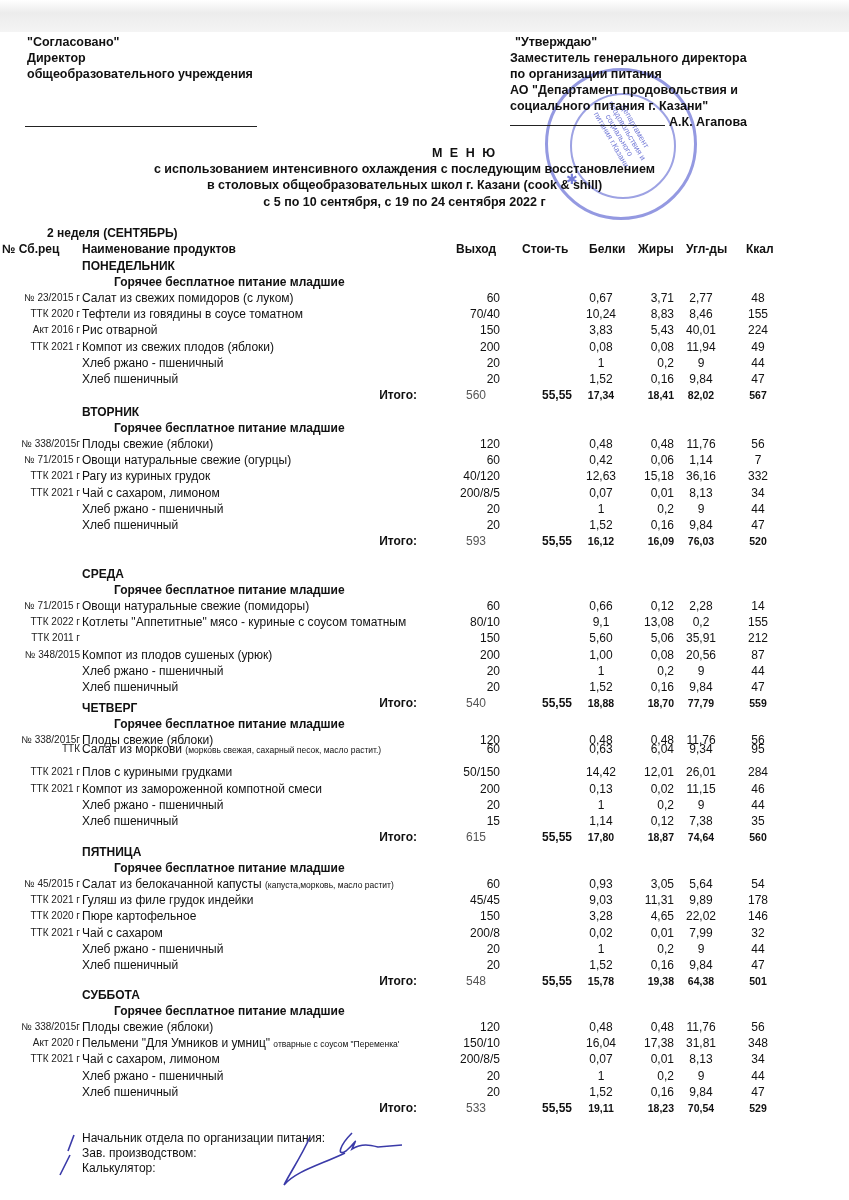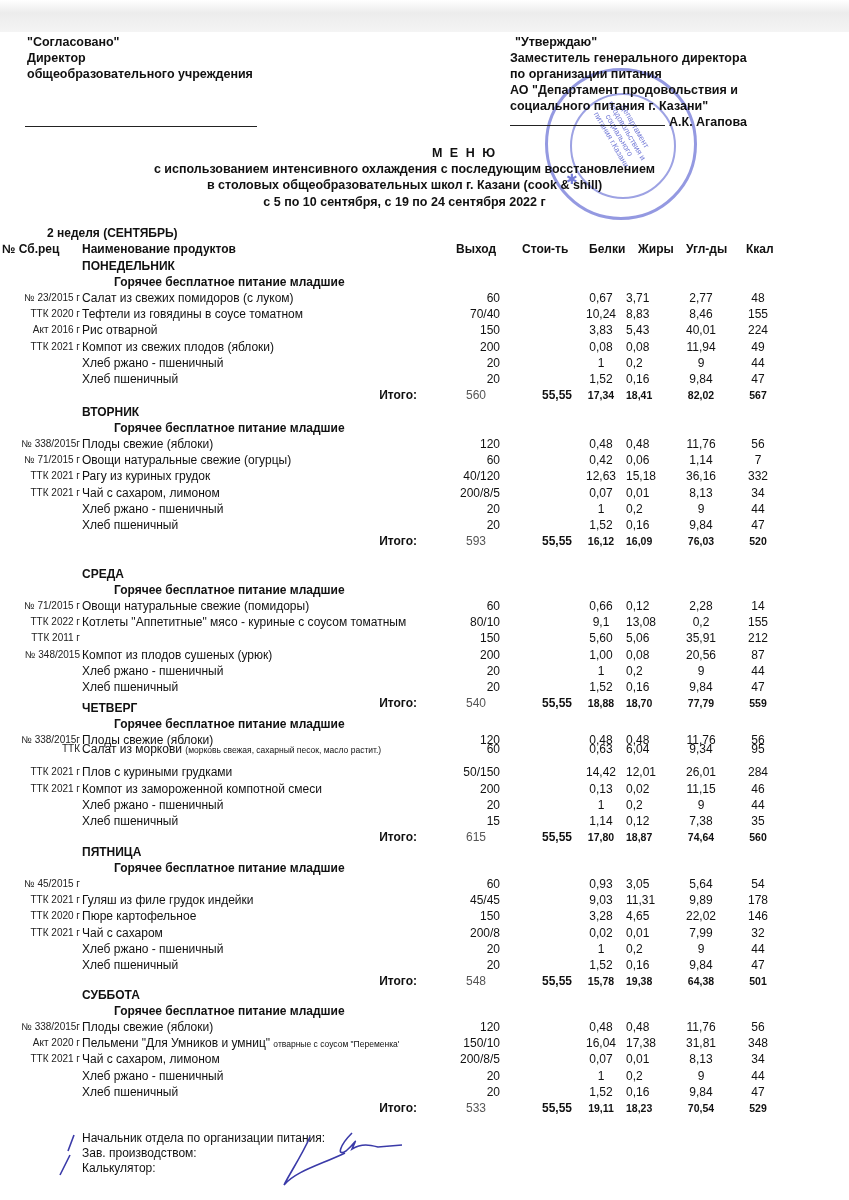--- a/index.html
+++ b/index.html
@@ -20,21 +20,21 @@
   .row { position: absolute; left: 0; width: 849px; height: 16px; font-size: 12px; line-height: 16px; white-space: nowrap; }
   .code { position: absolute; right: 769px; font-size: 10px; color: #222; }
   .name { position: absolute; left: 82px; }
   .name.day { font-weight: bold; }
   .name.group { font-weight: bold; padding-left: 32px; }
   .name small { font-size: 8.5px; }
   .c { position: absolute; text-align: right; }
   .c.out { right: 349px; }
   .c.cost { right: 277px; font-weight: bold; }
   .c.prot { right: 237px; text-align: center; width: 52px; right: auto; left: 575px; }
-  .c.fat { left: 626px; width: 48px; text-align: left; }
+  .c.fat { left: 626px; width: 48px; text-align: right; }
   .c.carb { left: 676px; width: 50px; text-align: center; }
   .c.kcal { left: 738px; width: 40px; text-align: center; }
   .tot .c.out { color: #555; right: 363px; }
   .tot .c.prot, .tot .c.fat, .tot .c.carb, .tot .c.kcal { font-weight: bold; font-size: 10.5px; }
   .tot .lbl { position: absolute; right: 432px; font-weight: bold; }
   .stamp { position: absolute; left: 545px; top: 68px; width: 152px; height: 152px; border-radius: 50%; border: 3px solid rgba(60,70,200,0.55); box-sizing: border-box; }
   .stamp .inner { position: absolute; left: 22px; top: 22px; width: 102px; height: 102px; border-radius: 50%; border: 2px solid rgba(60,70,200,0.5); }
   .stamp .txt { position: absolute; left: 40px; top: 44px; width: 70px; transform: rotate(60deg); font-size: 8px; color: rgba(60,70,200,0.7); text-align: center; line-height: 9px; }
   .stamp .star { position: absolute; left: 18px; top: 100px; font-size: 14px; color: rgba(60,70,200,0.7); }
   .footer { position: absolute; left: 82px; top: 1131px; font-size: 12px; line-height: 15px; }
@@ -362,20 +362,21 @@
       <div class="c kcal">560</div>
     </div>
     <div class="row" style="top: 844px;">
       <div class="name day">ПЯТНИЦА</div>
     </div>
     <div class="row" style="top: 860.1px;">
       <div class="name group">Горячее бесплатное питание младшие</div>
     </div>
     <div class="row" style="top: 876.2px;">
       <div class="code">№ 45/2015 г</div>
+      <div class="name"><div style="display: inline;">Салат из белокачанной капусты</div> <small>(капуста,морковь, масло растит)</small></div>
       <div class="c out">60</div>
       <div class="c prot">0,93</div>
       <div class="c fat">3,05</div>
       <div class="c carb">5,64</div>
       <div class="c kcal">54</div>
     </div>
     <div class="row" style="top: 892.3px;">
       <div class="code">ТТК 2021 г</div>
       <div class="name"><div style="display: inline;">Гуляш из филе грудок индейки</div></div>
       <div class="c out">45/45</div>

